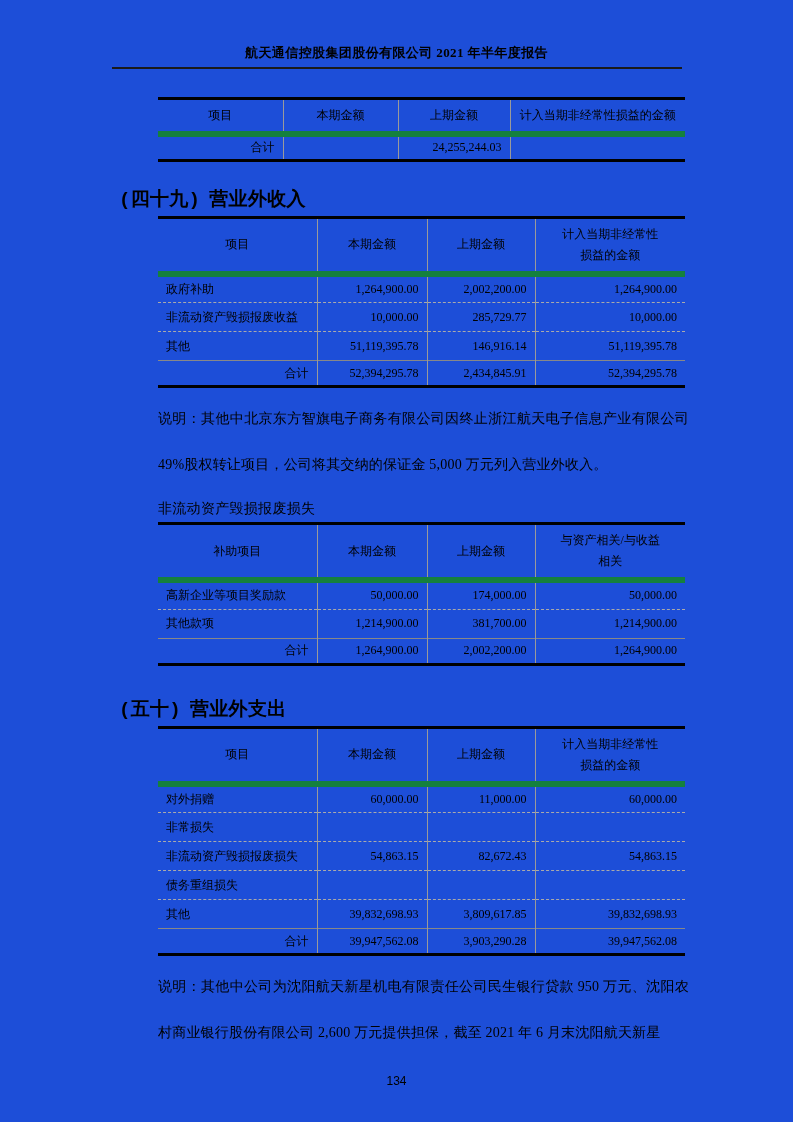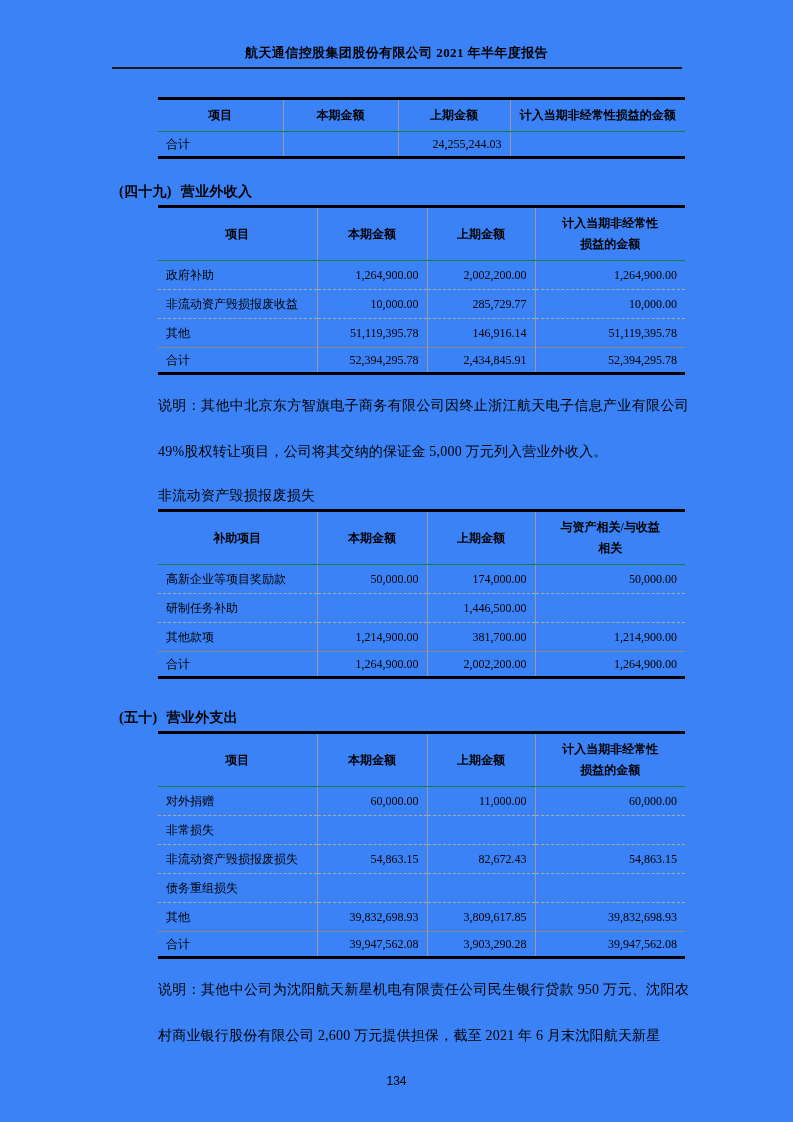--- a/index.html
+++ b/index.html
@@ -2,21 +2,21 @@
 <html><head>
 <meta charset="utf-8">
 <style>
   * { box-sizing: border-box; margin: 0; padding: 0; }
   html, body { background: #ffffff; }
   .page {
     position: relative;
     width: 793px;
     height: 1122px;
     margin: 0 auto;
-    background: #3b82f6;
+    background: #1d4ed8;
     color: #000;
     font-family: "Liberation Serif", "DejaVu Serif", serif;
     overflow: hidden;
   }
   .doc-header {
     width: 570px;
     margin: 0 auto;
     padding-top: 44px;
     border-bottom: 2px solid #1a1a1a;
     padding-bottom: 5px;
@@ -35,41 +35,42 @@
     border-top: 3px solid #000;
     border-bottom: 3px solid #000;
     font-size: 12px;
   }
   table.fin th, table.fin td {
     padding: 2px 8px;
     vertical-align: middle;
     overflow: hidden;
   }
   table.fin th {
-    font-weight: bold;
+    font-weight: normal;
     text-align: center;
-    border-bottom: 1px solid #15803d;
+    border-bottom: 6px solid #15803d;
     height: 30px;
     line-height: 21px;
     white-space: pre-line;
     padding: 5px 4px;
   }
   table.fin th + th, table.fin td + td { border-left: 1px solid #9a9a9a; }
   table.fin td { height: 29px; }
   table.fin tbody tr + tr td { border-top: 1px dashed #aaa; }
   table.fin tbody tr.total-row td { border-top: 1px solid #888; height: 26px; }
   td.lbl { text-align: left; }
   td.num { text-align: right; font-variant-numeric: tabular-nums; }
-  td.ctr { text-align: left; }
+  td.ctr { text-align: right; }
   .tbl-summary { margin-top: 28px; }
   .section-h {
     margin: 24px 0 4px 119px;
-    font-size: 14px;
+    font-size: 19px;
     font-weight: bold;
     letter-spacing: 0.3px;
+    font-family: Liberation Mono, monospace;
   }
   .section-h .sec-num { margin-right: 9px; }
   .sub-h {
     margin: 12px 0 4px 158px;
     font-size: 14px;
     letter-spacing: 0.3px;
   }
   .note {
     margin: 8px 0 0 158px;
     width: 531px;
@@ -196,26 +197,20 @@
       </tr>
     </thead>
     <tbody>
       <tr>
         <td class="lbl">高新企业等项目奖励款</td>
         <td class="num">50,000.00</td>
         <td class="num">174,000.00</td>
         <td class="num">50,000.00</td>
       </tr>
       <tr>
-        <td class="lbl">研制任务补助</td>
-        <td class="num"></td>
-        <td class="num">1,446,500.00</td>
-        <td class="num"></td>
-      </tr>
-      <tr>
         <td class="lbl">其他款项</td>
         <td class="num">1,214,900.00</td>
         <td class="num">381,700.00</td>
         <td class="num">1,214,900.00</td>
       </tr>
       <tr class="total-row">
         <td class="ctr">合计</td>
         <td class="num">1,264,900.00</td>
         <td class="num">2,002,200.00</td>
         <td class="num">1,264,900.00</td>

